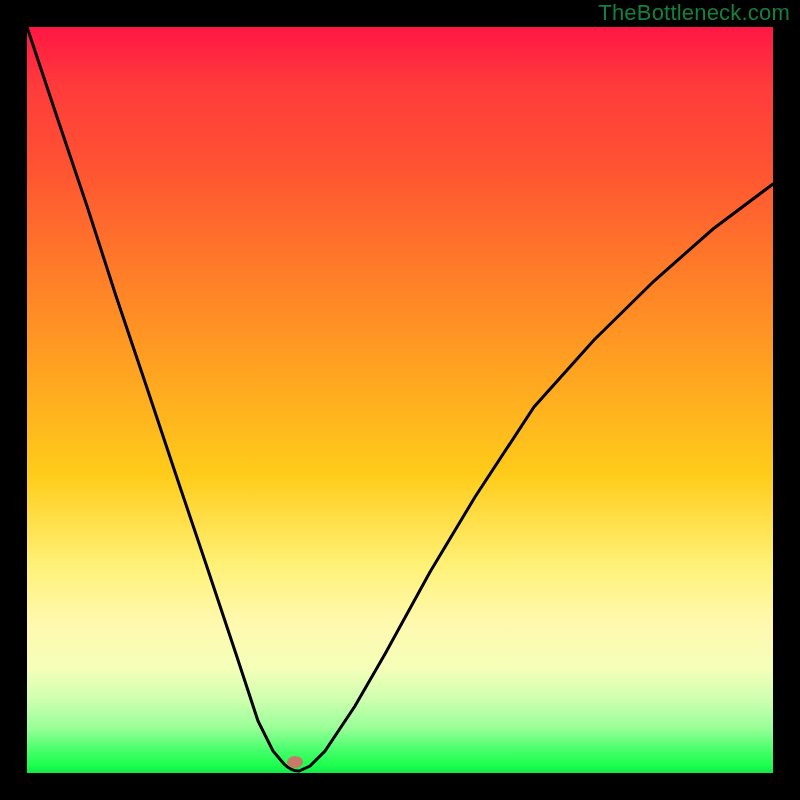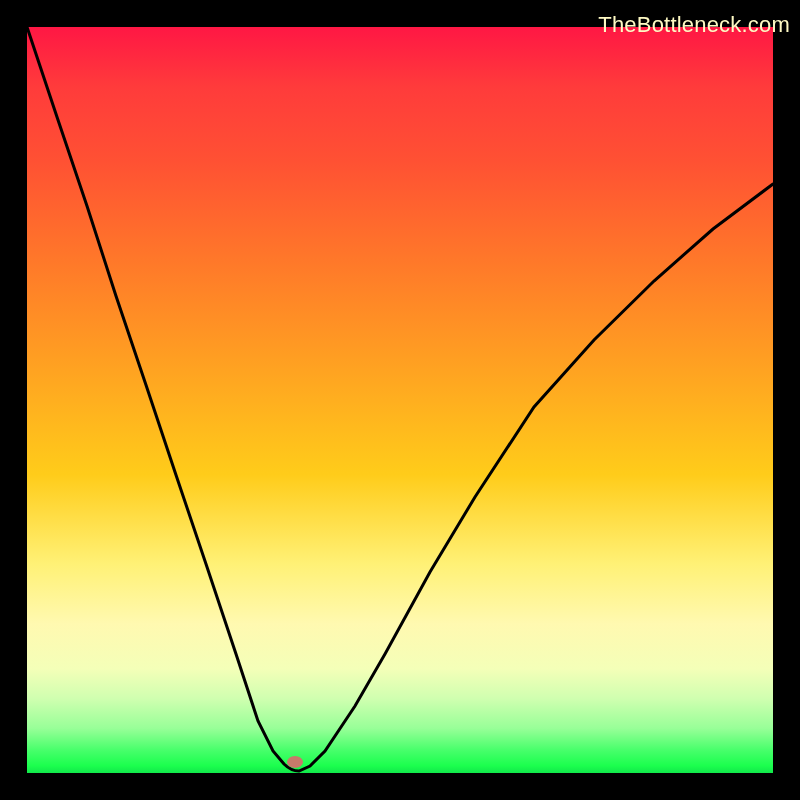--- a/index.html
+++ b/index.html
@@ -45,23 +45,23 @@
   .marker {
     position: absolute;
     width: 16px;
     height: 12px;
     border-radius: 50%;
     background: #c77a6a;
     transform: translate(-50%, -50%);
   }
   .watermark {
     position: absolute;
-    top: 12px;
+    top: 0;
     right: 10px;
-    color: #fef9c3;
+    color: #15803d;
     font-size: 22px;
     font-weight: 500;
     letter-spacing: 0.2px;
   }
 </style>
 </head>
 <body>
 
 <div class="plot-area"></div>
 

